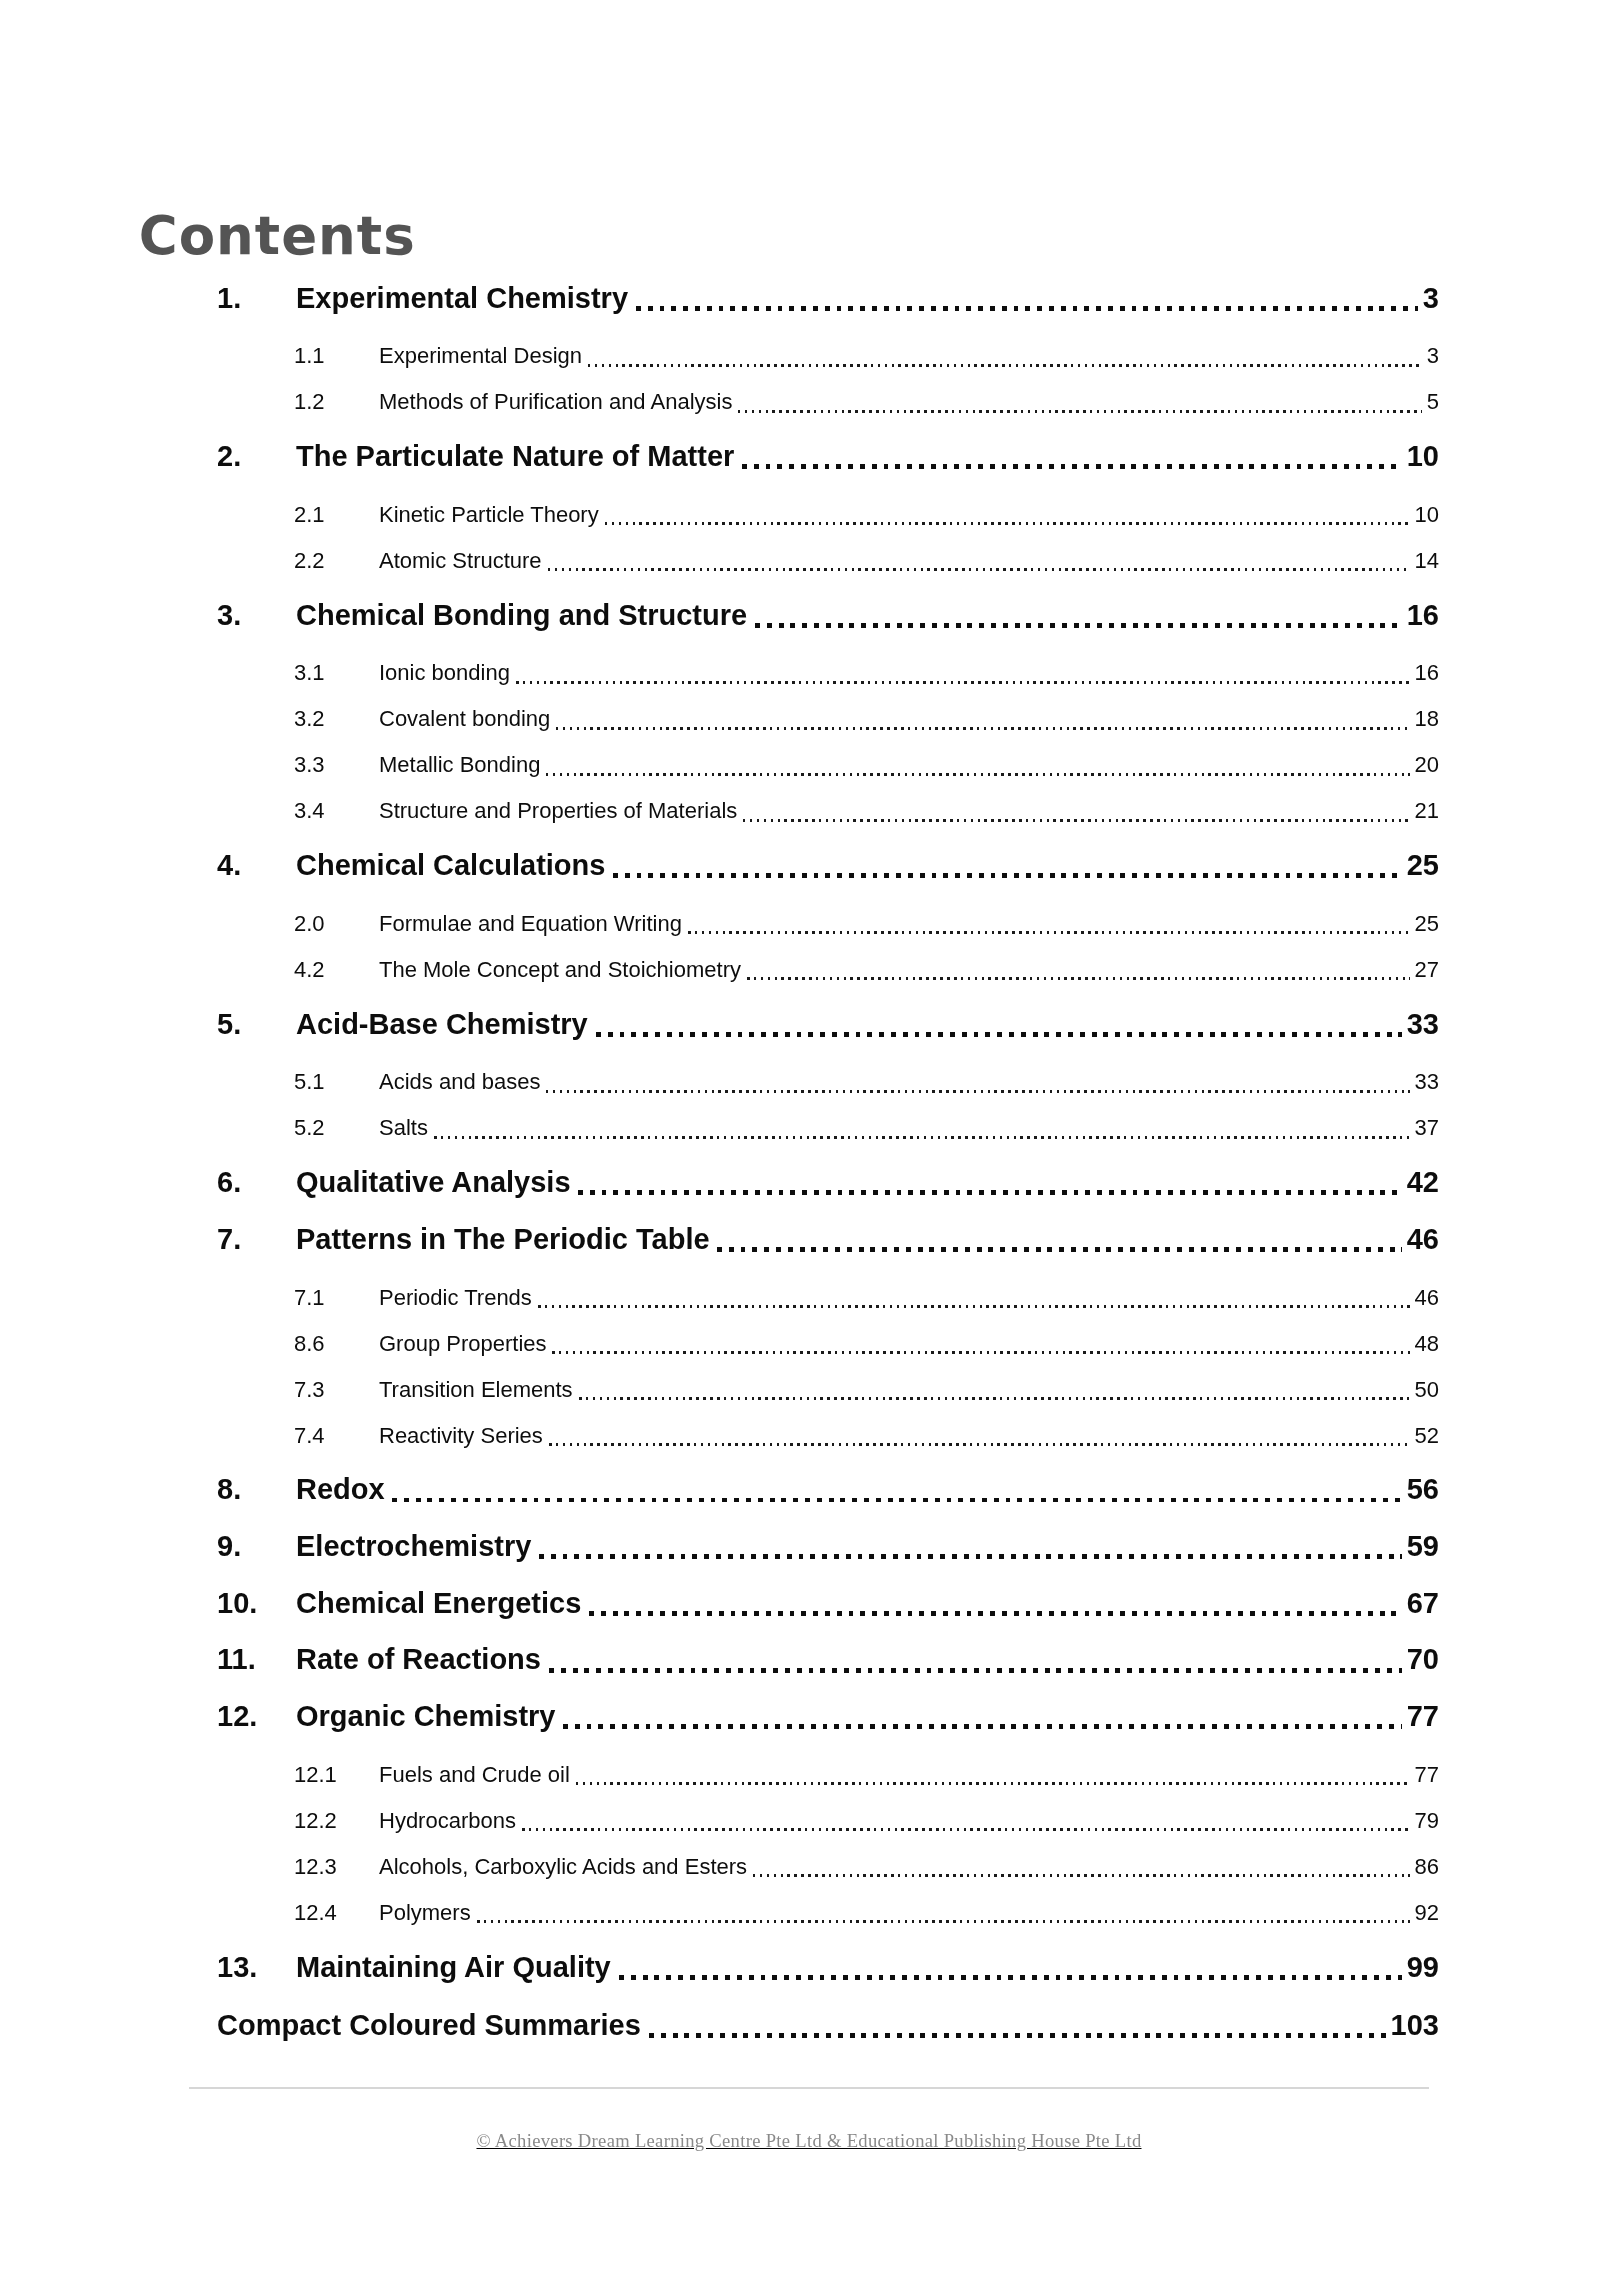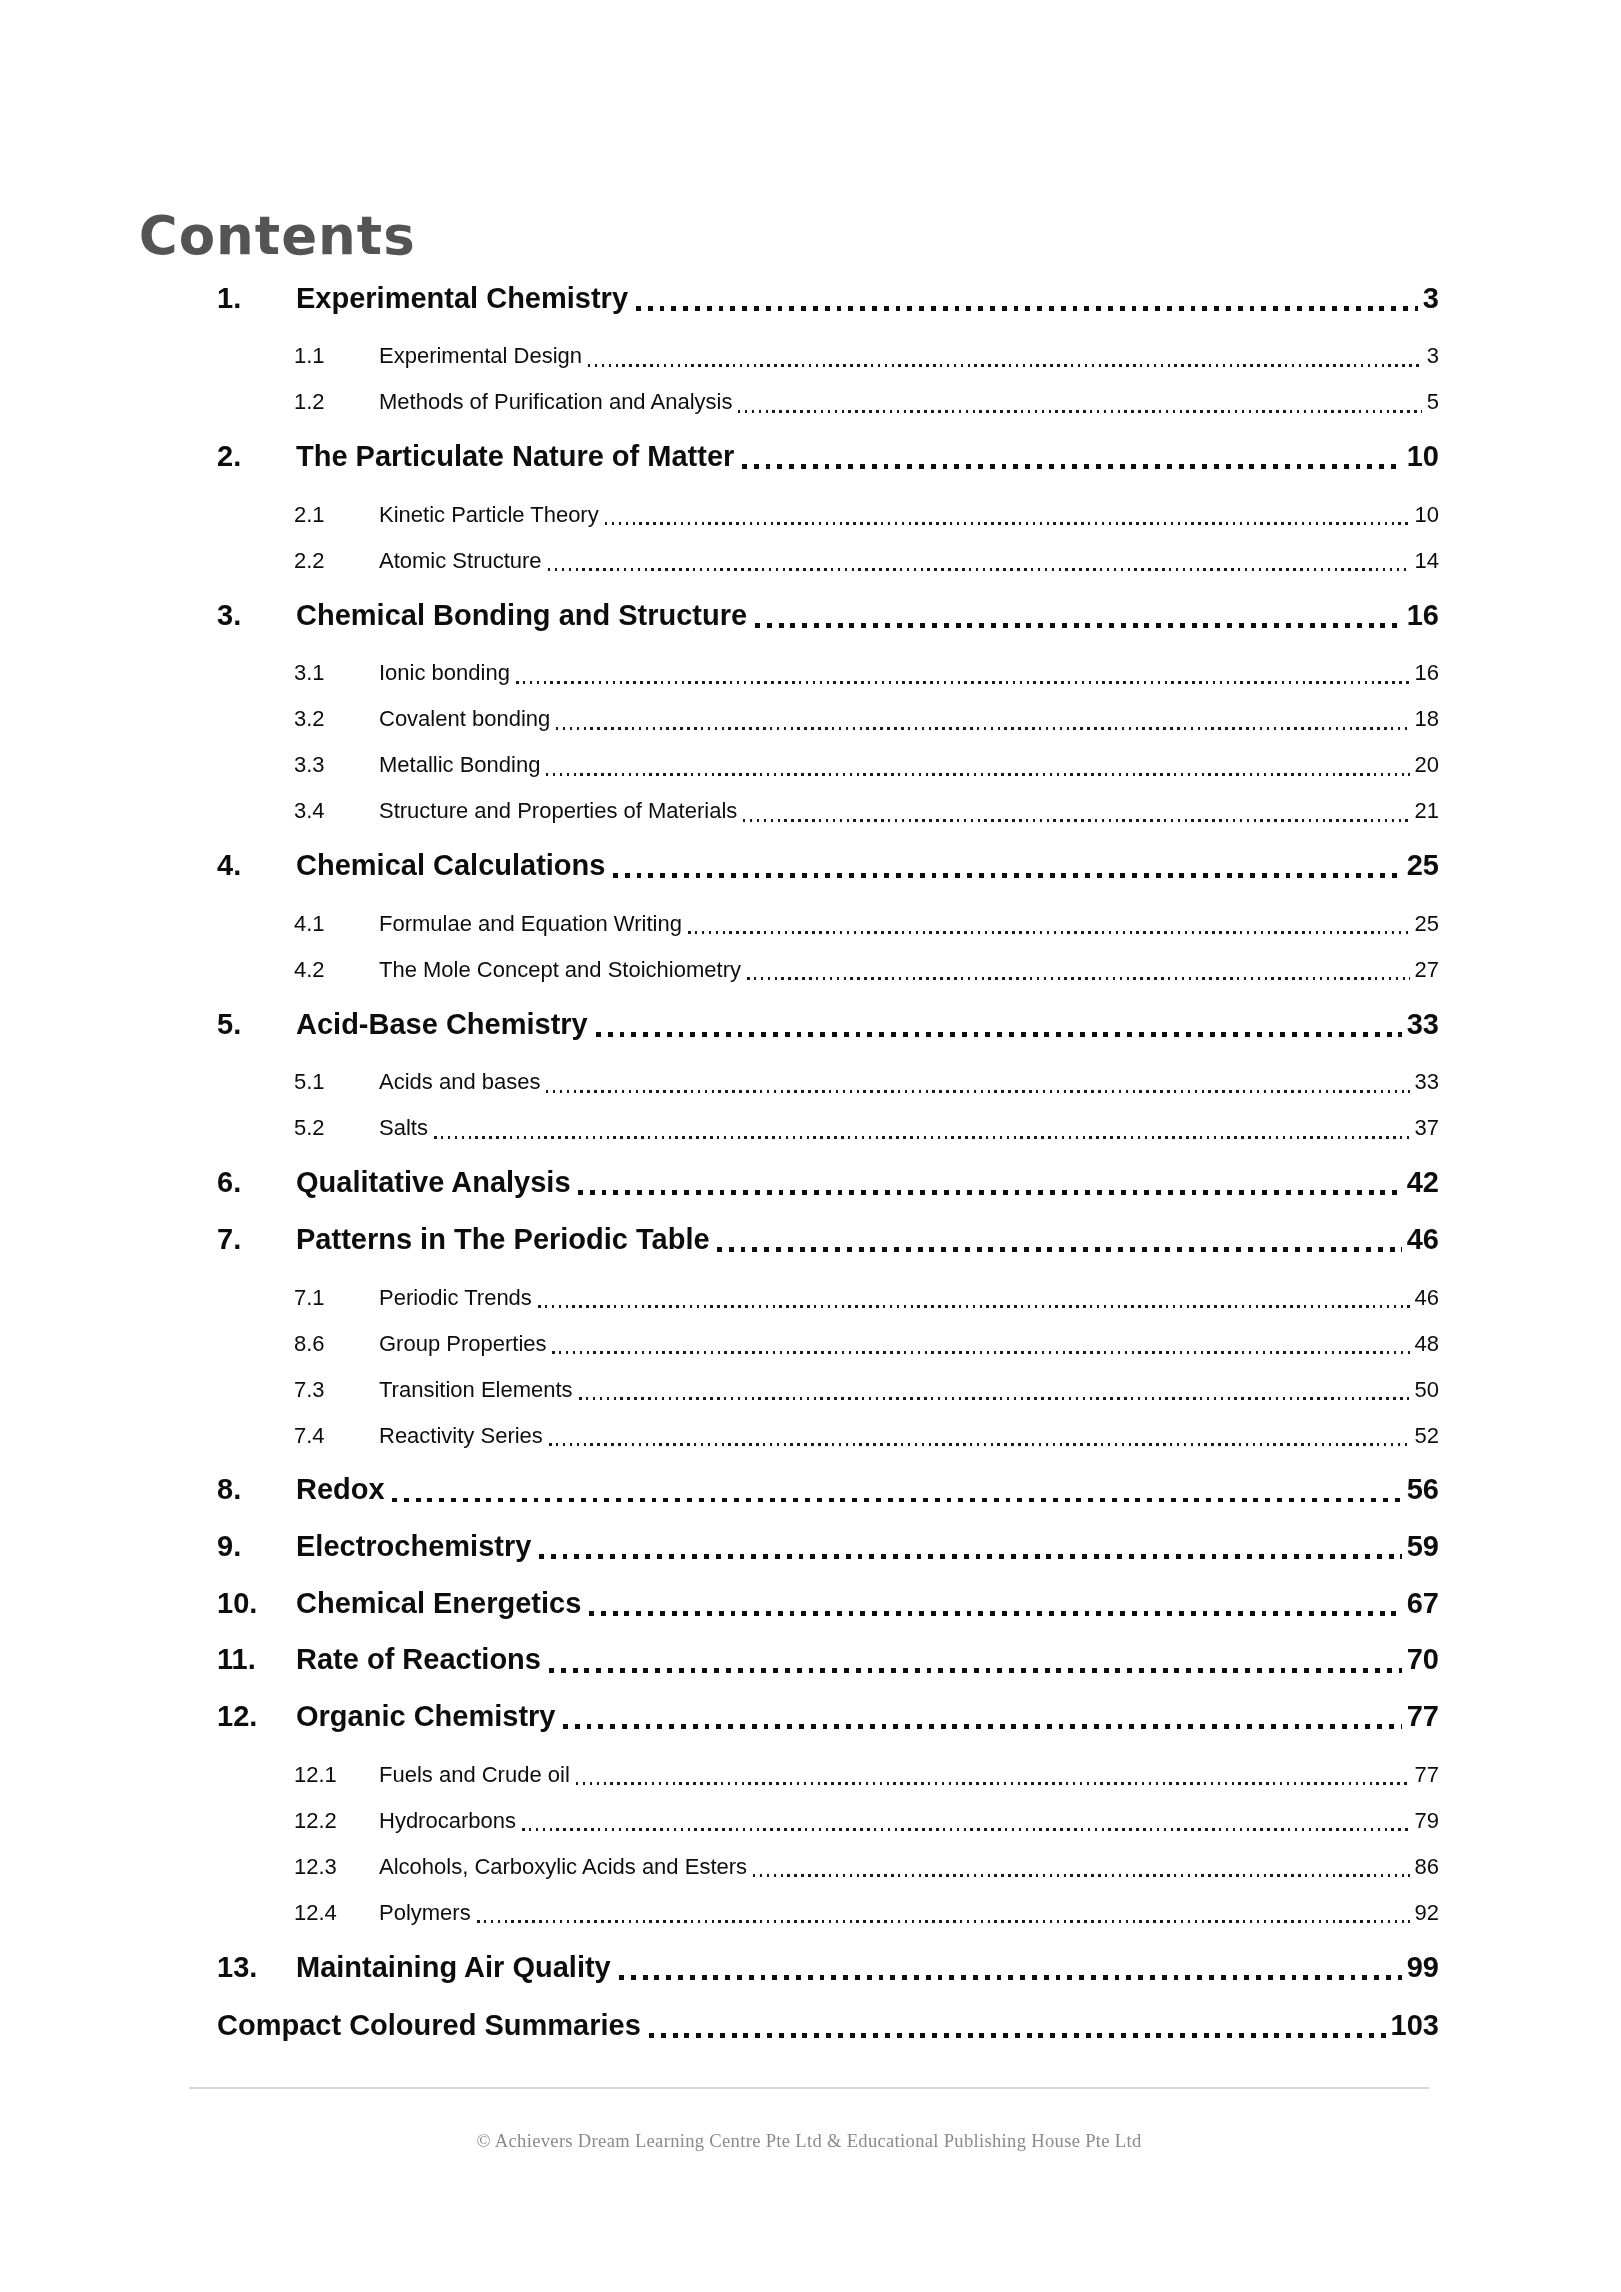--- a/index.html
+++ b/index.html
@@ -97,20 +97,21 @@
   .toc-row .pagenum {
     flex: 0 0 auto;
     text-align: right;
   }
 
   .footer {
     position: absolute;
     left: 189px;
     right: 192px;
     top: 2087px;
+    text-decoration: underline;
   }
 
   .footer-divider {
     height: 0;
     border-top: 2px solid var(--divider-color, #d6d6d6);
   }
 
   .footer-text {
     margin-top: 41px;
     text-align: center;
@@ -194,21 +195,21 @@
         <span class="leader"></span>
         <span class="pagenum">21</span>
       </div>
       <div class="toc-row chapter">
         <span class="num">4.</span>
         <span class="label">Chemical Calculations</span>
         <span class="leader"></span>
         <span class="pagenum">25</span>
       </div>
       <div class="toc-row sub">
-        <span class="num">4.1</span>
+        <span class="num">2.0</span>
         <span class="label">Formulae and Equation Writing</span>
         <span class="leader"></span>
         <span class="pagenum">25</span>
       </div>
       <div class="toc-row sub">
         <span class="num">4.2</span>
         <span class="label">The Mole Concept and Stoichiometry</span>
         <span class="leader"></span>
         <span class="pagenum">27</span>
       </div>

